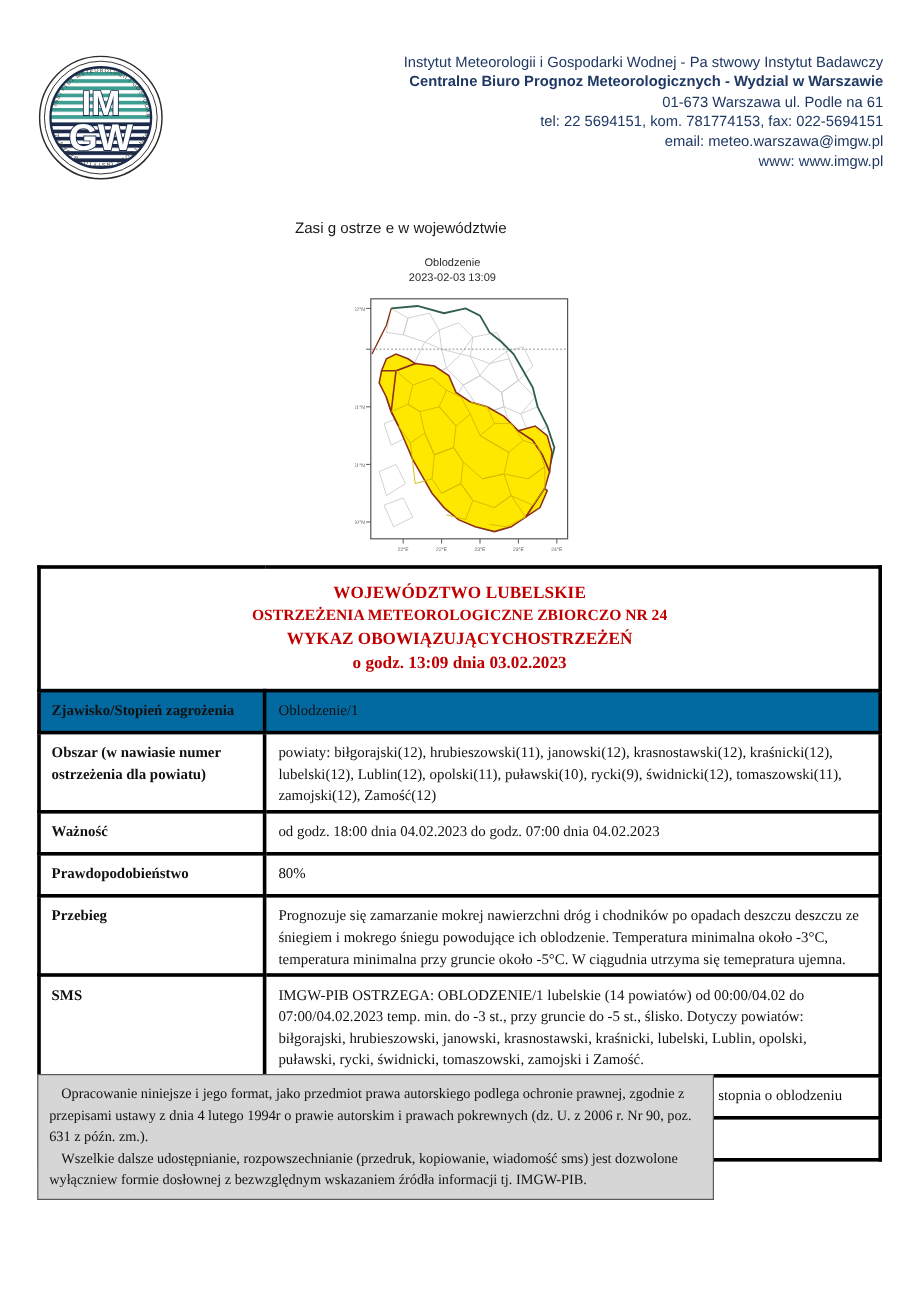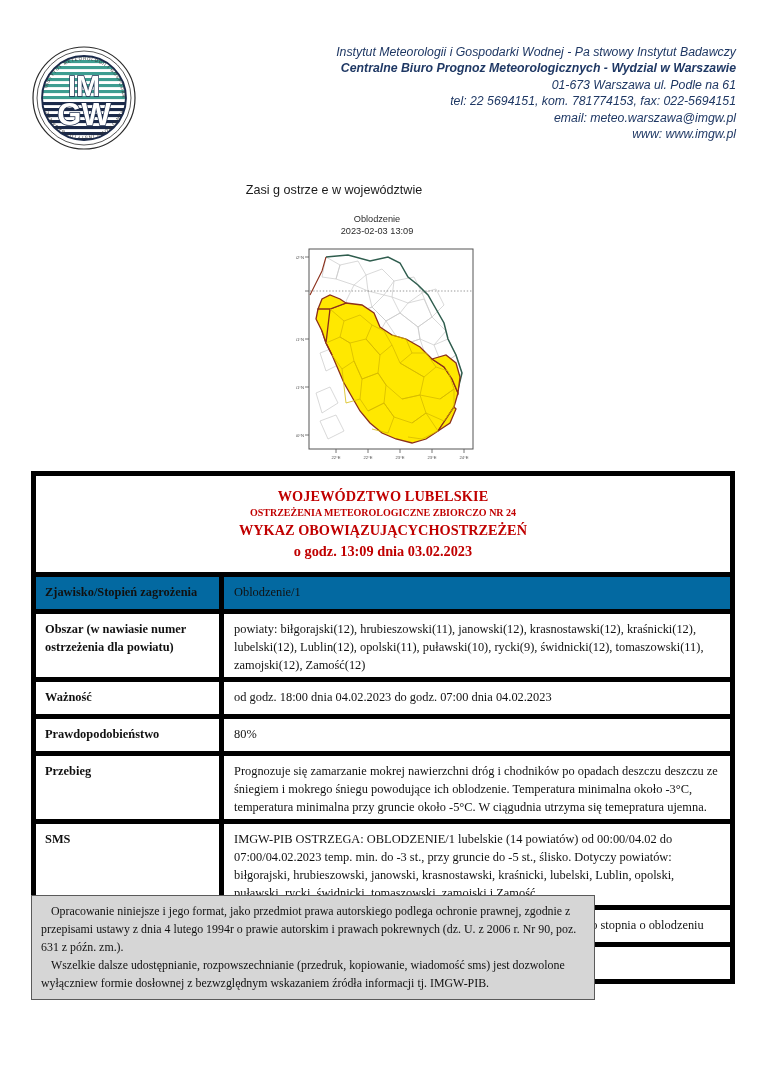--- a/index.html
+++ b/index.html
@@ -13,21 +13,21 @@
   }
   .page { position: relative; width: 764px; height: 1080px; background:#fff; }
 
   
   .hdr { position:absolute; left:0; top:0; width:764px; height:170px; }
   .logo-wrap { position:absolute; left:28px; top:42px; width:112px; height:112px; }
   .hdr-text {
     position:absolute; left:250px; top:44px; width:486px;
     text-align:right; color:#1f3864; line-height:1.34;
   }
-  .hdr-line { font-size:12.3px; white-space:nowrap;font-style:italic; }
+  .hdr-line { font-size:12.3px; white-space:nowrap; }
   .hdr-line.b { font-weight:bold; font-size:12.3px; }
 
   
   .map-title {
     position:absolute; left:0; top:183px; width:764px;
     text-align:center; font-size:12.6px; color:#1a1a1a;
   }
   .map-title span { position:relative; left:-60px;margin-left:24px; }
   .map-sub {
     position:absolute; left:0; top:214px; width:764px;
@@ -37,29 +37,29 @@
 
   .map-box { position:absolute; left:296px; top:243px; width:188px; height:224px; }
   .map-box svg { display:block; width:188px; height:224px; }
 
   
   .tbl {
     position:absolute; left:31px; top:471px; width:704px;
     border-collapse:collapse; border:1.4px solid #4a4a4a;
     background:#fff;
   }
-  .tbl td { border:5px solid #000000; vertical-align:top; }
+  .tbl td { border:3px solid #000000; vertical-align:top; }
 
   .title-cell {
     text-align:center; padding:10px 6px 11px 6px;
     font-family:"Liberation Serif", serif;
     color:#c00000; font-weight:bold; line-height:1.42;
   }
   .title-cell .t1 { font-size:14.3px; letter-spacing:.1px; }
-  .title-cell .t2 { font-size:10px;font-family:Liberation Serif, serif; }
+  .title-cell .t2 { font-size:13px;font-family:Liberation Serif, serif; }
   .title-cell .t3 { font-size:14.3px; }
   .title-cell .t4 { font-size:14.3px; }
 
   .lbl, .val {
     font-family:"Liberation Serif", serif;
     font-size:12.4px; color:#111; line-height:1.45;
   }
   .lbl { width:188px; padding:7px 6px 7px 9px; font-weight:bold; }
   .val { padding:7px 9px 2px 10px; }
   .row-yellow td { background:#0369a1; }

